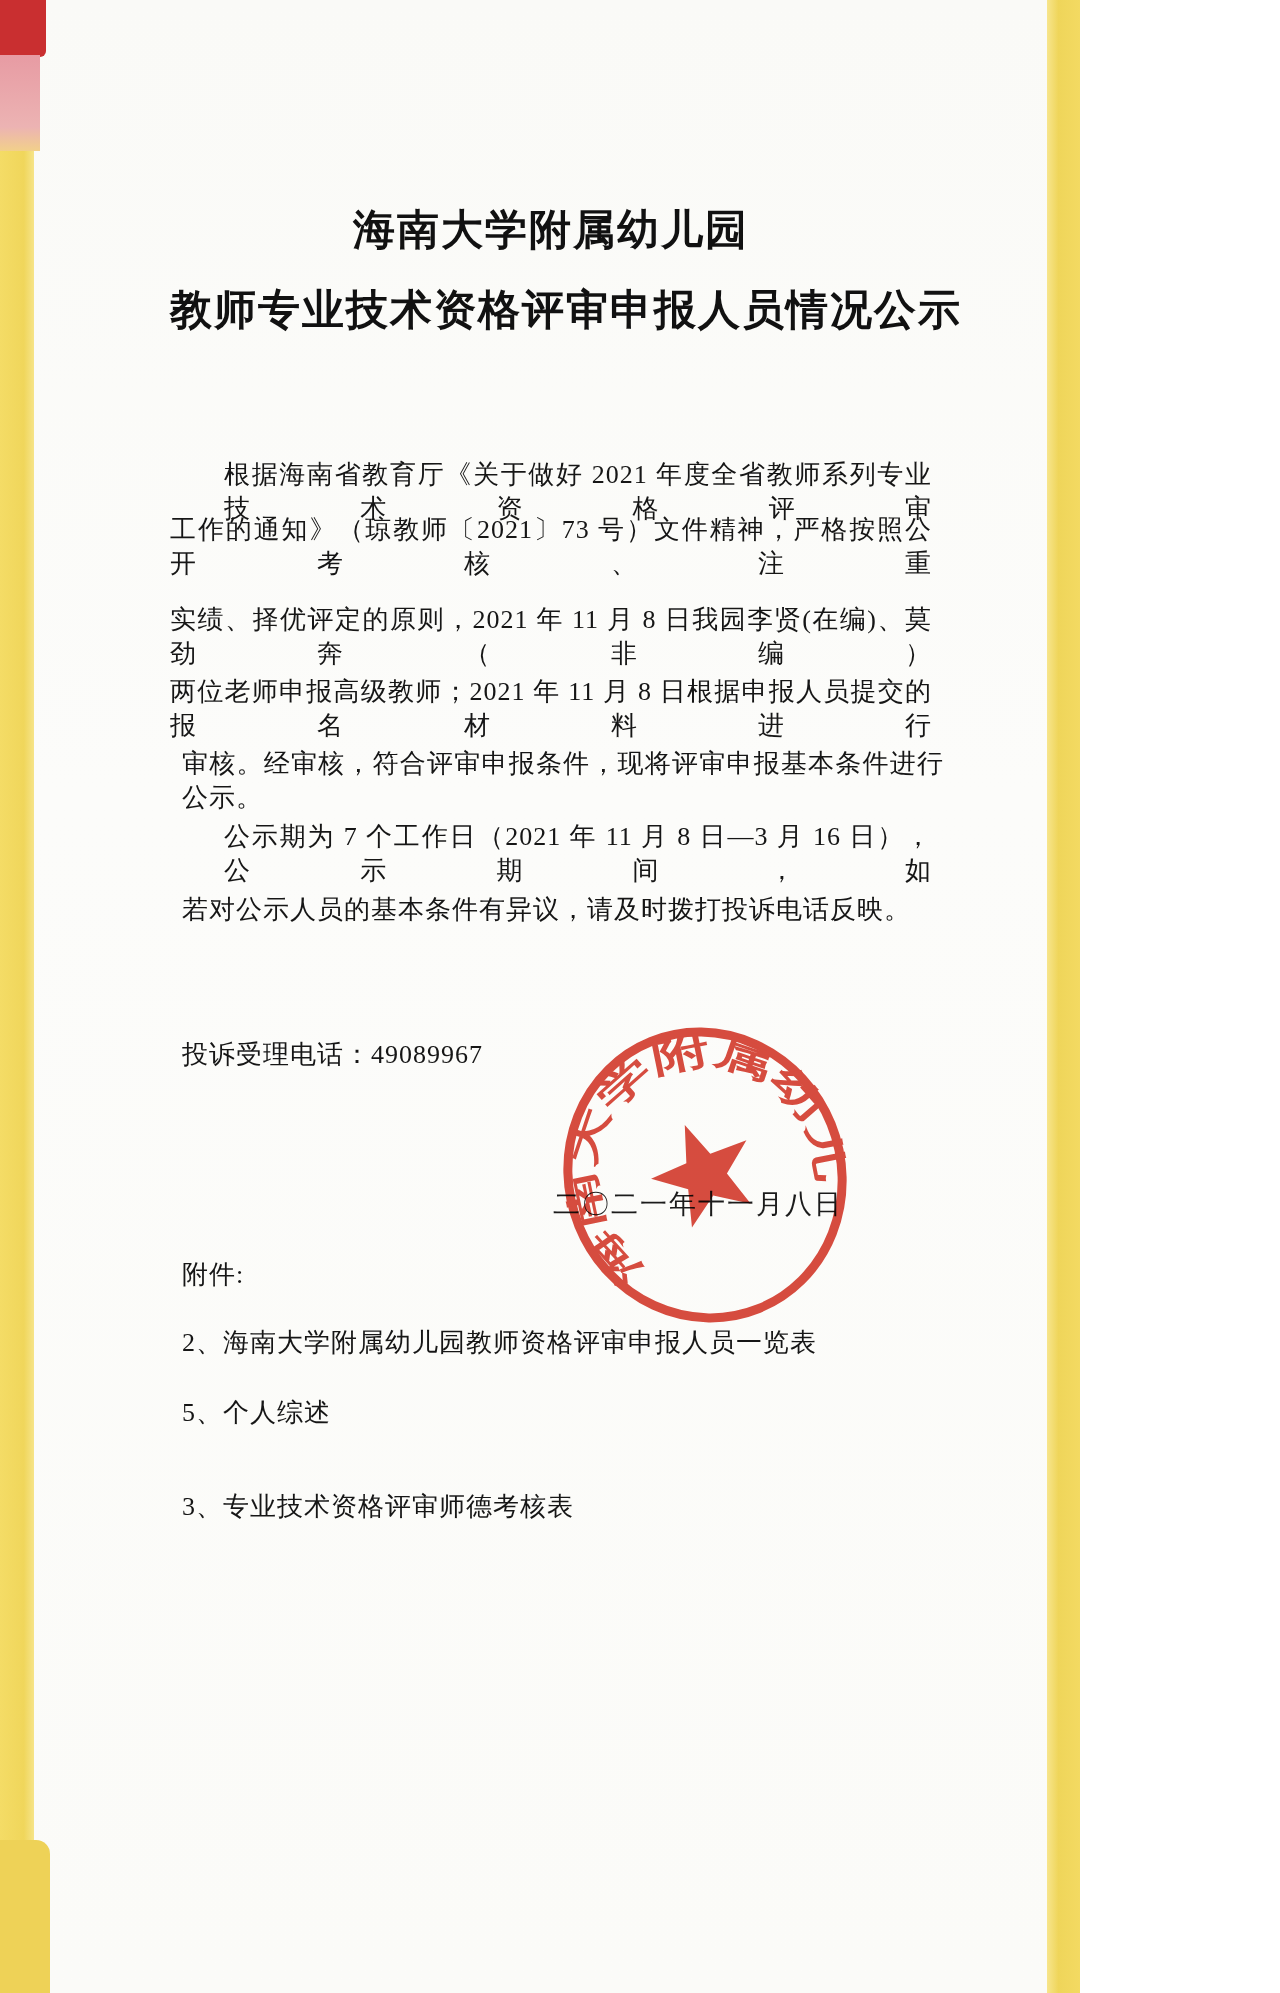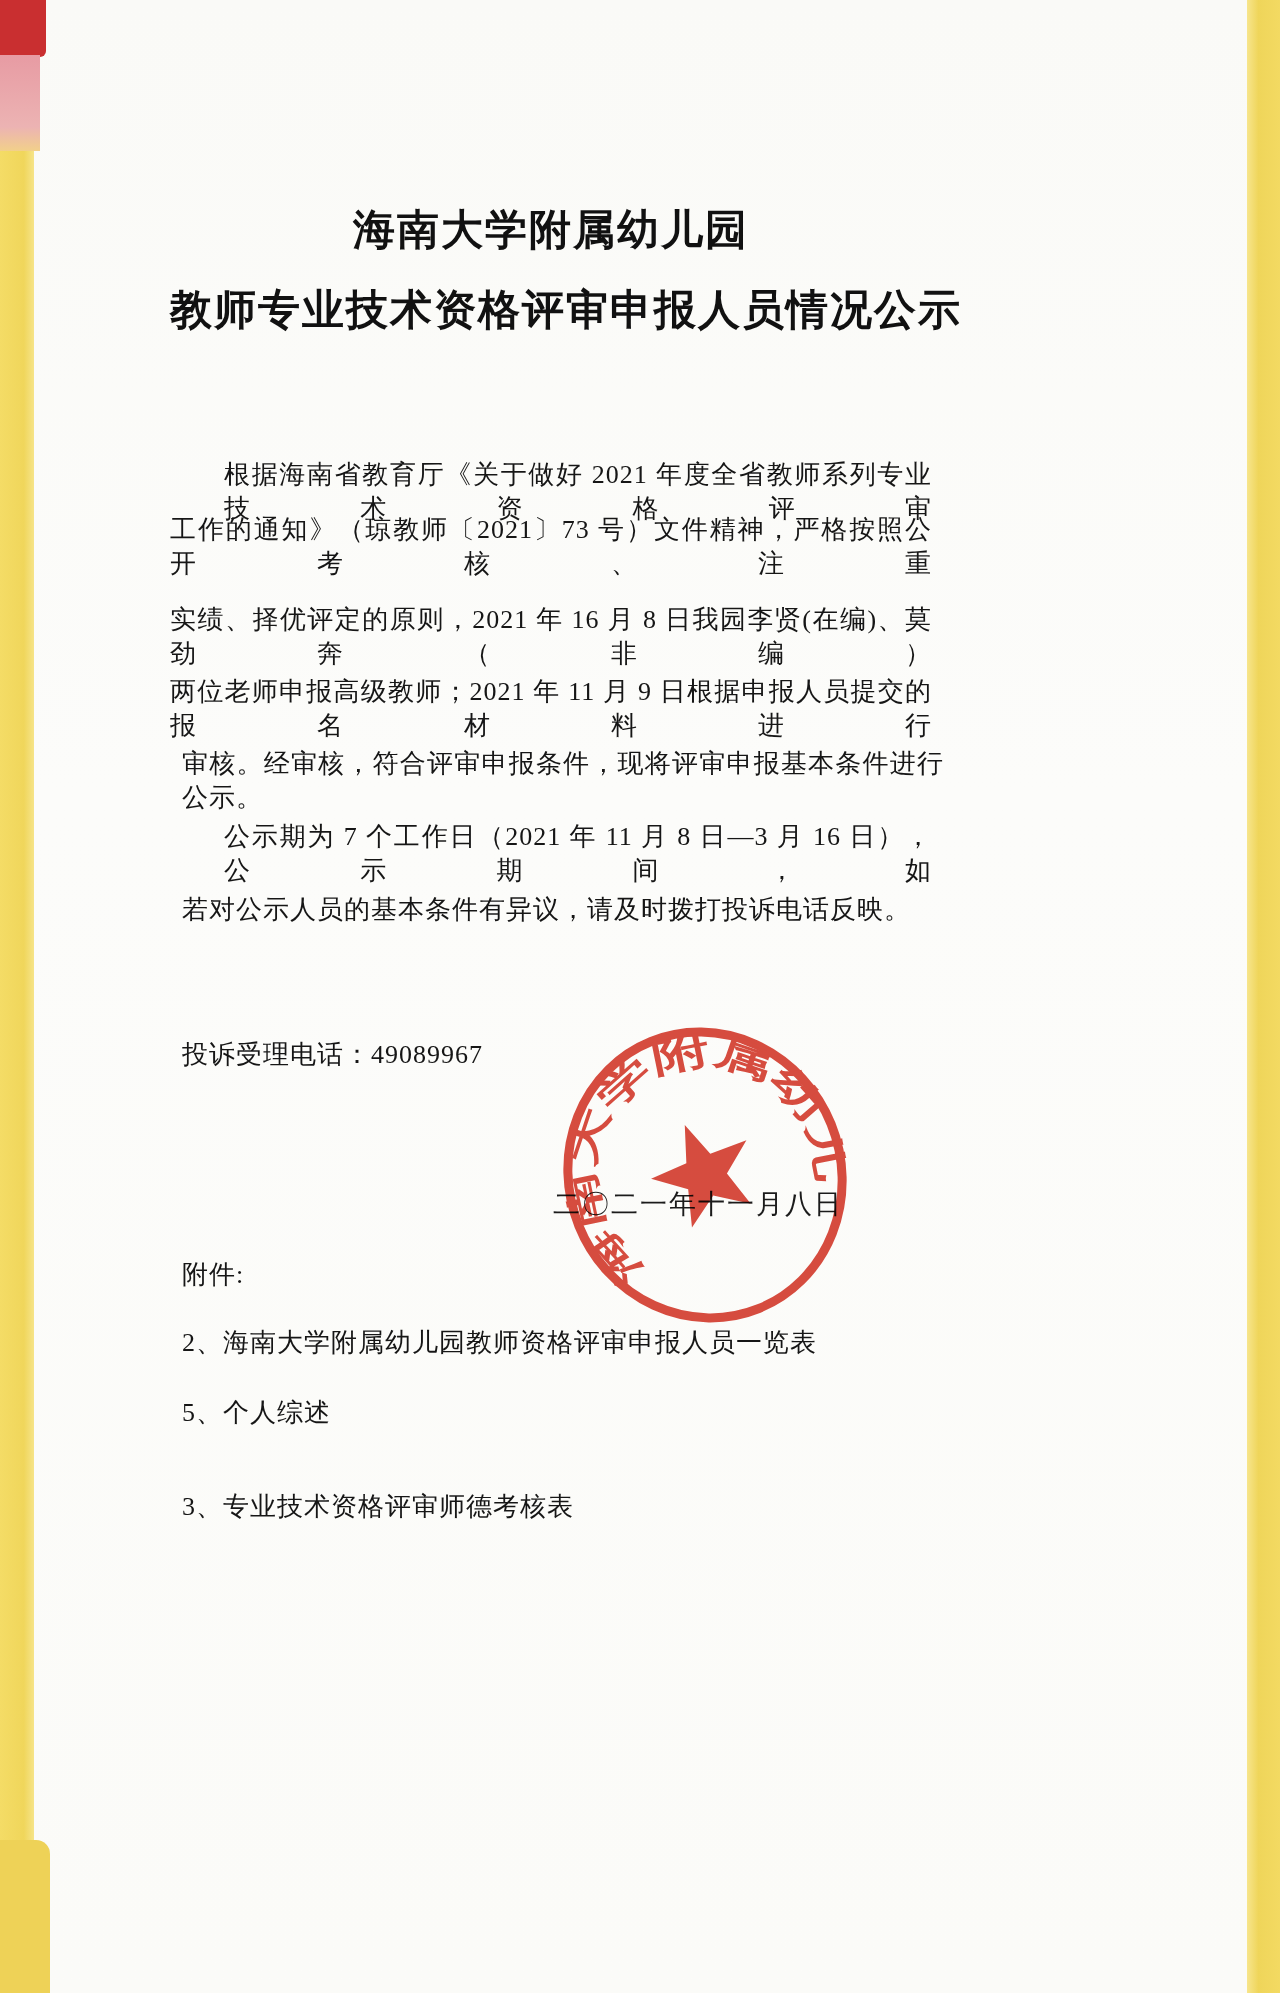--- a/index.html
+++ b/index.html
@@ -1,18 +1,18 @@
 <!DOCTYPE html>
 <html><head>
 <meta charset="utf-8">
 <style>
   html,body{margin:0;padding:0;}
   .page{
     position:relative;
-    width:1280px;height:1993px;
+    width:1080px;height:1993px;
     background:linear-gradient(180deg,#fafaf7 0%,#fcfcfa 40%,#fbfbf8 100%);
     overflow:hidden;
     font-family:"Liberation Serif","DejaVu Serif",serif;
     color:#1b1b1b;
   }
   
   .edge-left{position:absolute;left:0;top:0;width:34px;height:1993px;
     background:linear-gradient(90deg,#f4dc66 0%,#f0d65b 70%,#f6e489 100%);}
   .edge-right{position:absolute;right:0;top:0;width:33px;height:1993px;
     background:linear-gradient(270deg,#f3da62 0%,#efd55a 65%,#f7e58c 100%);}
@@ -52,22 +52,22 @@
   <div class="edge-left-bottom"></div>
   <div class="corner-red"></div>
   <div class="corner-pink"></div>
 
   <div class="content">
     <h1 class="title t1">海南大学附属幼儿园</h1>
     <h1 class="title t2">教师专业技术资格评审申报人员情况公示</h1>
 
     <div class="bl jl indent" style="top:458px">根据海南省教育厅《关于做好 2021 年度全省教师系列专业技术资格评审</div>
     <div class="bl jl" style="top:513px">工作的通知》（琼教师〔2021〕73 号）文件精神，严格按照公开考核、注重</div>
-    <div class="bl jl" style="top:603px">实绩、择优评定的原则，2021 年 16 月 8 日我园李贤(在编)、莫劲奔（非编）</div>
-    <div class="bl jl" style="top:675px">两位老师申报高级教师；2021 年 11 月 9 日根据申报人员提交的报名材料进行</div>
+    <div class="bl jl" style="top:603px">实绩、择优评定的原则，2021 年 11 月 8 日我园李贤(在编)、莫劲奔（非编）</div>
+    <div class="bl jl" style="top:675px">两位老师申报高级教师；2021 年 11 月 8 日根据申报人员提交的报名材料进行</div>
     <div class="bl end" style="top:747px">审核。经审核，符合评审申报条件，现将评审申报基本条件进行公示。</div>
 
     <div class="bl jl indent" style="top:820px">公示期为 7 个工作日（2021 年 11 月 8 日—3 月 16 日），公示期间，如</div>
     <div class="bl end" style="top:893px">若对公示人员的基本条件有异议，请及时拨打投诉电话反映。</div>
 
     <div class="bl end" style="top:1038px">投诉受理电话：49089967</div>
 
     <div class="bl end" style="top:1258px">附件:</div>
     <div class="bl end" style="top:1326px">2、海南大学附属幼儿园教师资格评审申报人员一览表</div>
     <div class="bl end" style="top:1396px">5、个人综述</div>

